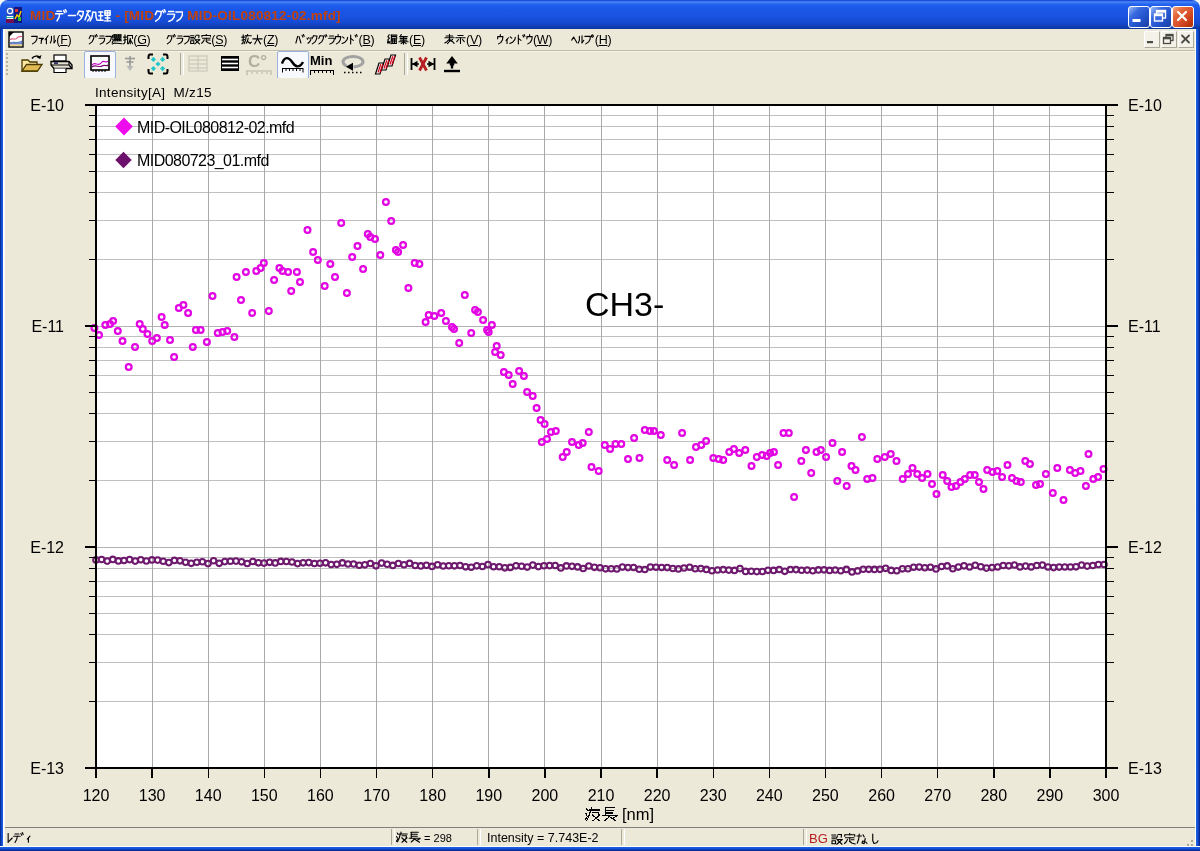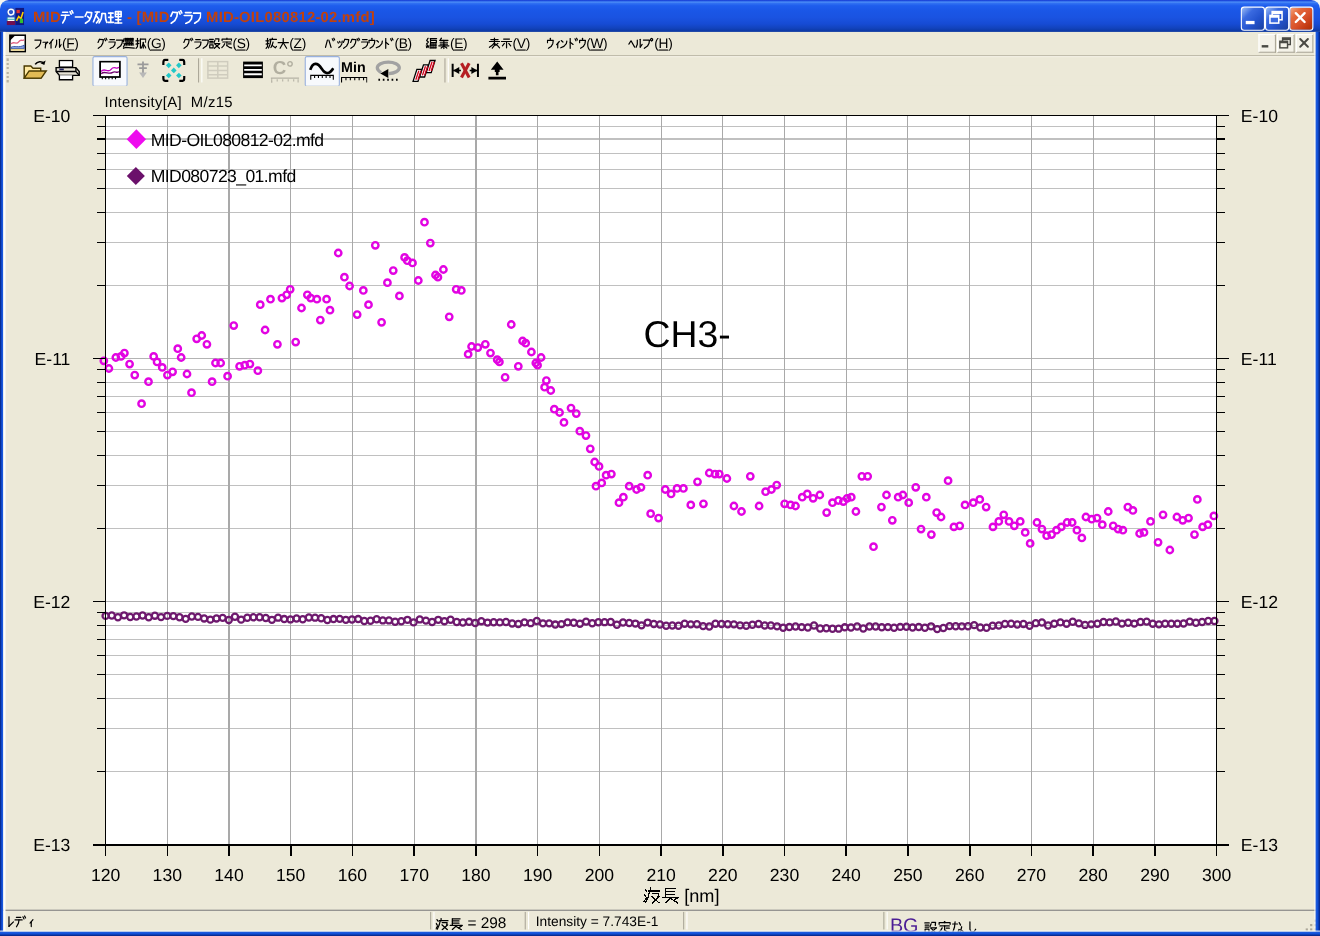--- a/index.html
+++ b/index.html
@@ -999,41 +999,41 @@
       <polyline points="18,84 52,50"></polyline>
       <polyline points="74,16 108,16"></polyline>
       <polyline points="64,36 118,36"></polyline>
       <polyline points="94,36 90,60 75,88"></polyline>
       <polyline points="124,12 132,28"></polyline>
       <polyline points="136,5 144,21"></polyline>
       <polyline points="200,34 178,60"></polyline>
       <polyline points="187,50 187,86"></polyline>
     </svg></div>
 <div class="abs" style="left:310px;top:853px;font-size:12.5px;color:#000">MultiFile</div>
-<div class="abs" style="left:396px;top:831px;font-size:14px;color:#000"><svg width="25.0" height="12.5" viewBox="0 0 200 100" style="vertical-align:-2px" fill="none" stroke="#000" stroke-width="9.0" stroke-linecap="round" stroke-linejoin="round">
+<div class="abs" style="left:396px;top:831px;font-size:11px;color:#000"><svg width="25.0" height="12.5" viewBox="0 0 200 100" style="vertical-align:-2px" fill="none" stroke="#000" stroke-width="9.0" stroke-linecap="round" stroke-linejoin="round">
       <polyline points="10,16 18,28"></polyline>
       <polyline points="4,44 12,56"></polyline>
       <polyline points="2,84 16,62"></polyline>
       <polyline points="40,8 40,24"></polyline>
       <polyline points="26,24 90,24"></polyline>
       <polyline points="34,24 26,56 12,86"></polyline>
       <polyline points="48,38 84,38 80,58"></polyline>
       <polyline points="46,54 86,90"></polyline>
       <polyline points="88,54 48,90"></polyline>
       <polyline points="122,10 178,10"></polyline>
       <polyline points="122,26 170,26"></polyline>
       <polyline points="122,42 170,42"></polyline>
       <polyline points="122,10 122,58"></polyline>
       <polyline points="106,58 194,58"></polyline>
       <polyline points="146,66 122,88"></polyline>
       <polyline points="144,62 188,90"></polyline>
       <polyline points="190,62 166,76"></polyline>
     </svg> = 298</div>
-<div class="abs" style="left:487px;top:831px;font-size:12.5px;color:#000">Intensity = 7.743E-1</div>
-<div class="abs" style="left:809px;top:831px;font-size:18px;color:#4c1d95">BG <svg width="25.0" height="12.5" viewBox="0 0 200 100" style="vertical-align:-2px" fill="none" stroke="#000" stroke-width="9.0" stroke-linecap="round" stroke-linejoin="round">
+<div class="abs" style="left:487px;top:831px;font-size:12.5px;color:#000">Intensity = 7.743E-2</div>
+<div class="abs" style="left:809px;top:831px;font-size:13px;color:#b91c1c">BG <svg width="25.0" height="12.5" viewBox="0 0 200 100" style="vertical-align:-2px" fill="none" stroke="#000" stroke-width="9.0" stroke-linecap="round" stroke-linejoin="round">
       <polyline points="6,16 38,16"></polyline>
       <polyline points="8,32 36,32"></polyline>
       <polyline points="8,46 36,46"></polyline>
       <polyline points="8,62 36,62 36,86 8,86 8,62"></polyline>
       <polyline points="56,12 84,12 82,34"></polyline>
       <polyline points="52,22 44,42"></polyline>
       <polyline points="48,52 90,52"></polyline>
       <polyline points="52,56 88,90"></polyline>
       <polyline points="90,52 46,90"></polyline>
       <polyline points="150,4 150,14"></polyline>

